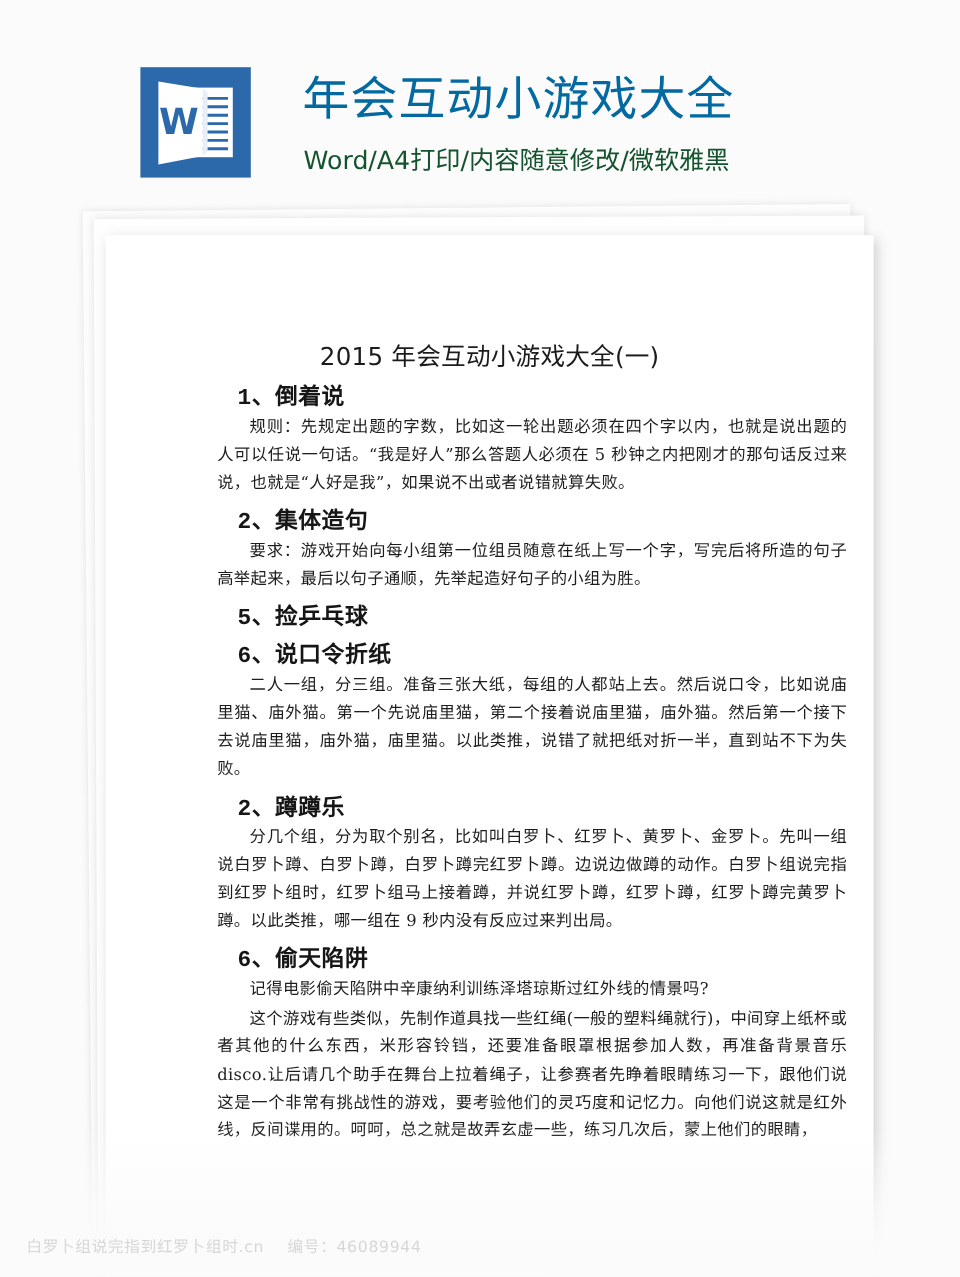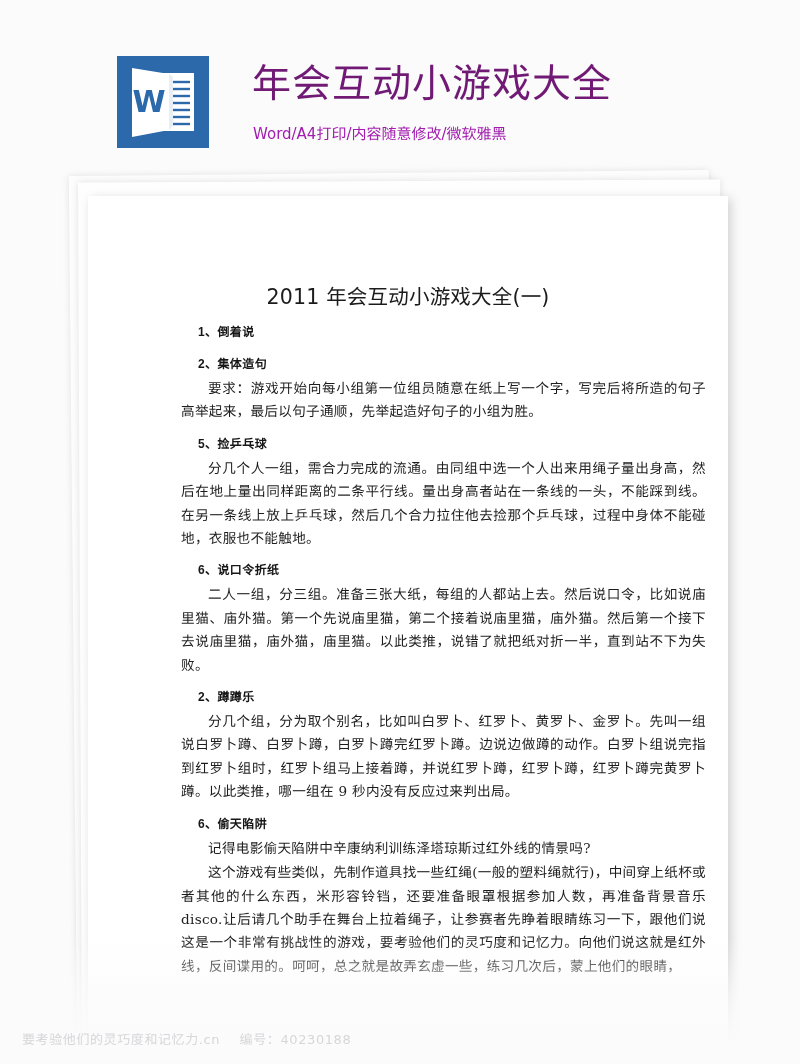--- a/index.html
+++ b/index.html
@@ -35,31 +35,31 @@
   }
   .word-icon svg { display: block; width: 92px; height: 92px; }
 
   .header-title {
     position: absolute;
     left: 252px;
     top: 57px;
     font-size: 39px;
     line-height: 54px;
     letter-spacing: 1px;
-    color: #701a75;
+    color: #0369a1;
     font-family: "DejaVu Sans", "Liberation Sans", sans-serif;
     white-space: nowrap;
   }
   .header-sub {
     position: absolute;
     left: 253px;
     top: 119px;
-    font-size: 15px;
+    font-size: 21px;
     line-height: 30px;
-    color: #a21caf;
+    color: #14532d;
     font-family: "DejaVu Sans", "Liberation Sans", sans-serif;
     white-space: nowrap;
   }
 
   
   .paper-stack {
     position: absolute;
     left: 60px;
     top: 168px;
     width: 700px;
@@ -121,25 +121,25 @@
     font-family: "DejaVu Sans", "Liberation Sans", sans-serif;
     font-weight: normal;
     letter-spacing: 0.2px;
   }
   .sec {
     margin: 0;
   }
   .sec-head {
     margin: 9px 0 0 0;
     padding-left: 110px;
-    font-size: 12px;
+    font-size: 19px;
     line-height: 23px;
     font-weight: bold;
     color: #161616;
-    font-family: Liberation Sans, sans-serif;
+    font-family: Liberation Mono, monospace;
     letter-spacing: 0.4px;
   }
   .sec-p {
     margin: 1px 0 0 0;
     padding: 0 22px 0 93px;
     font-size: 13.6px;
     line-height: 23.4px;
     color: #1d1d1d;
     font-family: "DejaVu Serif", "Liberation Serif", serif;
     text-align: justify;
@@ -208,32 +208,32 @@
 </div>
 
 <div class="paper-stack">
   <div class="sheet sheet-back2"></div>
   <div class="sheet sheet-back1"></div>
   <div class="sheet sheet-front"></div>
 </div>
 
 <div class="doc">
   <div class="doc-inner">
-    <div class="doc-title">2011 年会互动小游戏大全(一)</div>
+    <div class="doc-title">2015 年会互动小游戏大全(一)</div>
     <div id="sections-host">
         <div class="sec">
           <div class="sec-head">1、倒着说</div>
+          <p class="sec-p">规则：先规定出题的字数，比如这一轮出题必须在四个字以内，也就是说出题的人可以任说一句话。“我是好人”那么答题人必须在 5 秒钟之内把刚才的那句话反过来说，也就是“人好是我”，如果说不出或者说错就算失败。</p>
         </div>
         <div class="sec">
           <div class="sec-head">2、集体造句</div>
           <p class="sec-p">要求：游戏开始向每小组第一位组员随意在纸上写一个字，写完后将所造的句子高举起来，最后以句子通顺，先举起造好句子的小组为胜。</p>
         </div>
         <div class="sec">
           <div class="sec-head">5、捡乒乓球</div>
-          <p class="sec-p">分几个人一组，需合力完成的流通。由同组中选一个人出来用绳子量出身高，然后在地上量出同样距离的二条平行线。量出身高者站在一条线的一头，不能踩到线。在另一条线上放上乒乓球，然后几个合力拉住他去捡那个乒乓球，过程中身体不能碰地，衣服也不能触地。</p>
         </div>
         <div class="sec">
           <div class="sec-head">6、说口令折纸</div>
           <p class="sec-p">二人一组，分三组。准备三张大纸，每组的人都站上去。然后说口令，比如说庙里猫、庙外猫。第一个先说庙里猫，第二个接着说庙里猫，庙外猫。然后第一个接下去说庙里猫，庙外猫，庙里猫。以此类推，说错了就把纸对折一半，直到站不下为失败。</p>
         </div>
         <div class="sec">
           <div class="sec-head">2、蹲蹲乐</div>
           <p class="sec-p">分几个组，分为取个别名，比如叫白罗卜、红罗卜、黄罗卜、金罗卜。先叫一组说白罗卜蹲、白罗卜蹲，白罗卜蹲完红罗卜蹲。边说边做蹲的动作。白罗卜组说完指到红罗卜组时，红罗卜组马上接着蹲，并说红罗卜蹲，红罗卜蹲，红罗卜蹲完黄罗卜蹲。以此类推，哪一组在 9 秒内没有反应过来判出局。</p>
         </div>
         <div class="sec">
@@ -241,16 +241,16 @@
           <p class="sec-p">记得电影偷天陷阱中辛康纳利训练泽塔琼斯过红外线的情景吗?</p>
           <p class="sec-p">这个游戏有些类似，先制作道具找一些红绳(一般的塑料绳就行)，中间穿上纸杯或者其他的什么东西，米形容铃铛，还要准备眼罩根据参加人数，再准备背景音乐 disco.让后请几个助手在舞台上拉着绳子，让参赛者先睁着眼睛练习一下，跟他们说这是一个非常有挑战性的游戏，要考验他们的灵巧度和记忆力。向他们说这就是红外线，反间谍用的。呵呵，总之就是故弄玄虚一些，练习几次后，蒙上他们的眼睛，</p>
         </div>
       </div>
   </div>
 </div>
 
 <div class="fade-overlay"></div>
 
 <div class="watermark">
-  <span>要考验他们的灵巧度和记忆力.cn</span>
+  <span>白罗卜组说完指到红罗卜组时.cn</span>
   <span class="wm-sep"></span>
-  <span>编号：40230188</span>
+  <span>编号：46089944</span>
 </div>
 
 </body></html>

